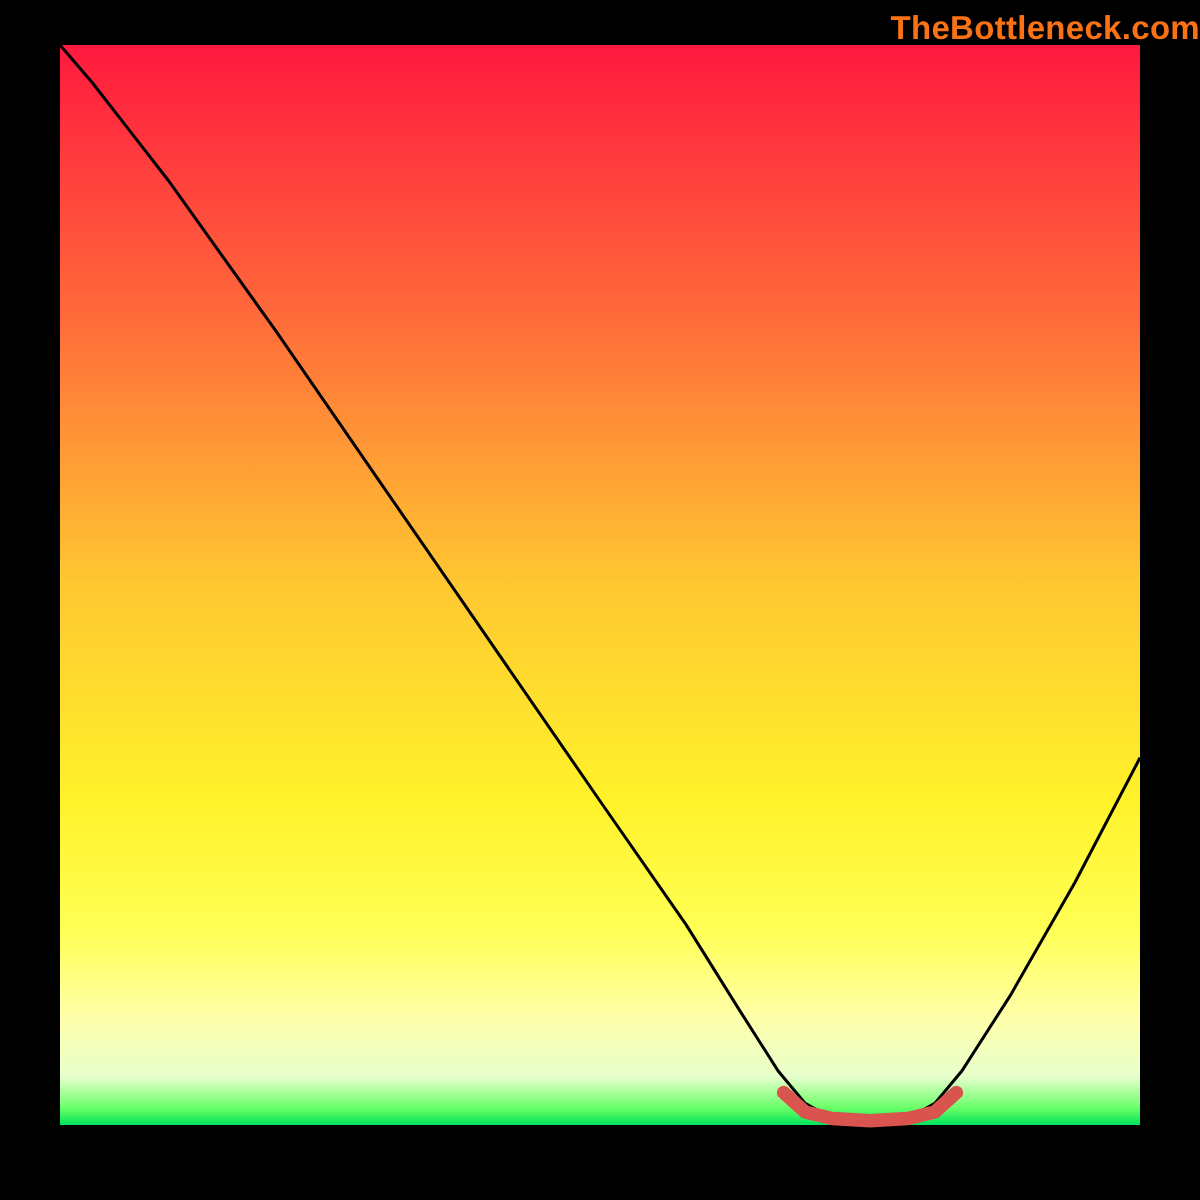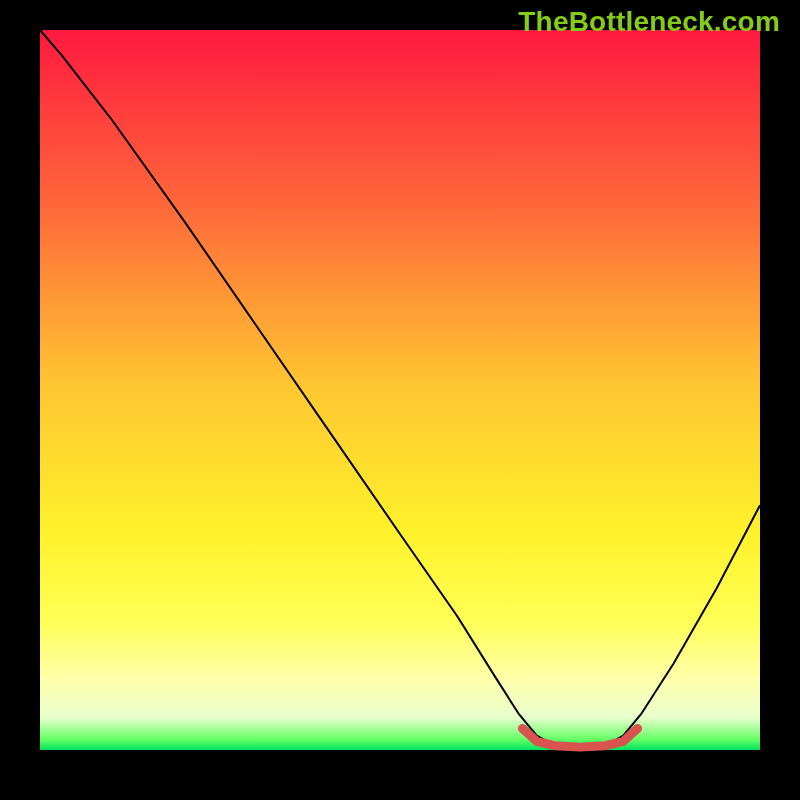--- a/index.html
+++ b/index.html
@@ -11,25 +11,25 @@
     overflow: hidden;
   }
   .container {
     position: relative;
     width: 800px;
     height: 800px;
   }
   .watermark {
     position: absolute;
     top: 6px;
-    right: 20px;
+    right: 0;
     font-family: Arial, Helvetica, sans-serif;
-    font-size: 28px;
+    font-size: 22px;
     font-weight: bold;
-    color: #84cc16;
+    color: #f97316;
     letter-spacing: 0.2px;
     z-index: 10;
   }
   svg {
     position: absolute;
     top: 0;
     left: 0;
   }
 </style>
 </head>

